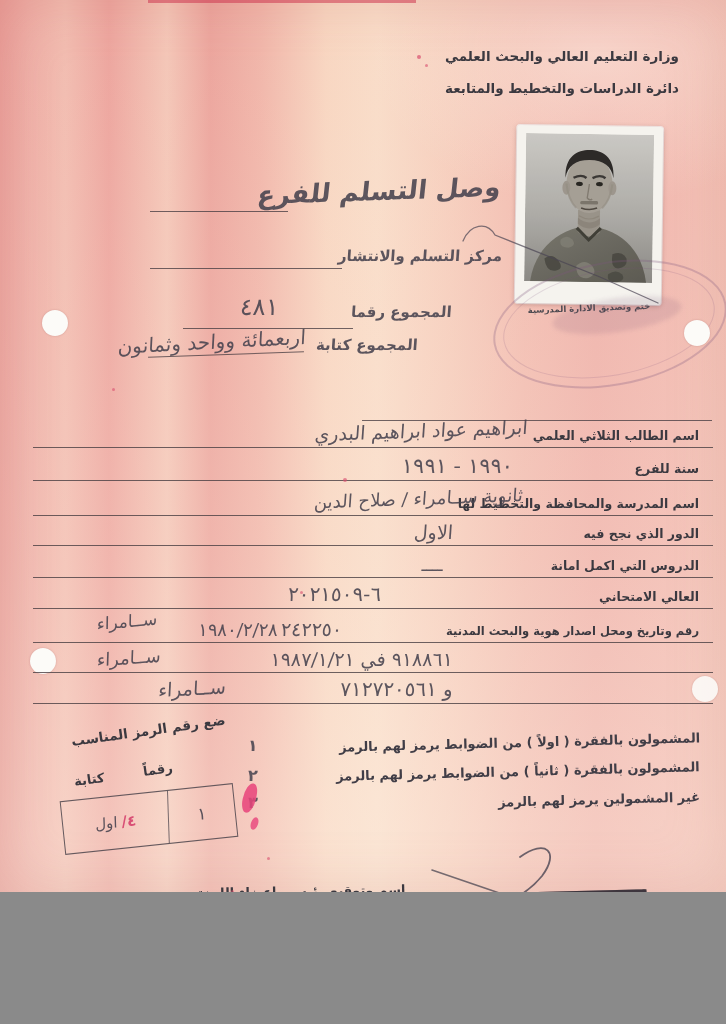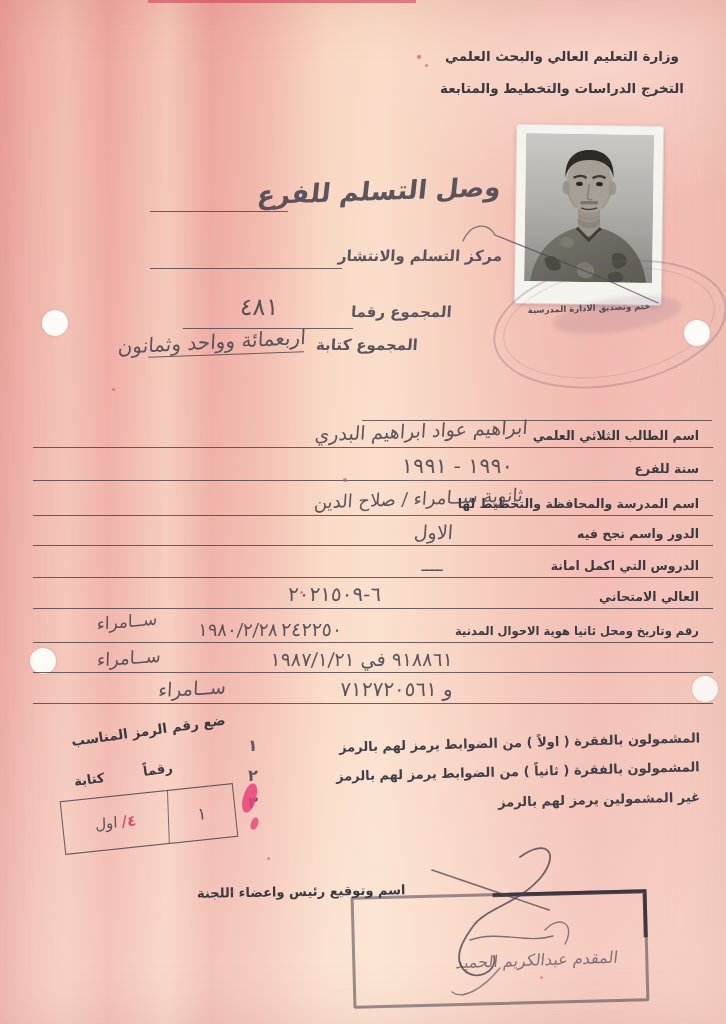--- a/index.html
+++ b/index.html
@@ -1,17 +1,17 @@
 <!DOCTYPE html>
 <html lang="ar"><head>
 <meta charset="utf-8">
 <style>
   html,body{margin:0;padding:0;background:#8a8a8a;}
   .paper{
-    position:relative; width:726px; height:1024px; margin:0 auto; overflow:hidden;
+    position:relative; width:726px; height:892px; margin:0 auto; overflow:hidden;
     font-family:"DejaVu Sans",sans-serif; direction:rtl;
     background:
       radial-gradient(ellipse 320px 220px at 82% 6%, rgba(255,242,230,.55), rgba(255,242,230,0) 70%),
       linear-gradient(180deg, rgba(255,236,222,0) 0%, rgba(255,240,228,.22) 62%, rgba(255,245,233,.42) 100%),
       linear-gradient(90deg,#eb9f9a 0%,#efaea6 4%,#f2bcb0 9%,#eda59e 15%,#f4c6b7 23%,#eca59d 29%,#f1b6aa 36%,#f8d6c1 45%,#f9dcc8 52%,#f6cdbc 62%,#f2bcb0 72%,#efb1a9 82%,#f1b7ae 92%,#f3c0b4 100%);
     box-shadow:inset 0 0 60px rgba(190,105,95,.22);
   }
   .abs{position:absolute;}
   .pr{color:#3b3940;font-weight:700;}
   .hw{color:#47434f;opacity:.88;transform:skewX(-4deg);}
@@ -42,21 +42,21 @@
 </style>
 </head>
 <body>
 
 <div class="paper">
 
   <div class="abs" style="left:148px;top:0;width:268px;height:2.5px;background:rgba(205,55,80,.55);"></div>
 
   <div class="abs" style="top:48px;right:14px;width:300px;text-align:center;">
     <div class="pr" style="font-size:13.5px;">وزارة التعليم العالي والبحث العلمي</div>
-    <div class="pr" style="font-size:13.5px;margin-top:16px;">التخرج الدراسات والتخطيط والمتابعة</div>
+    <div class="pr" style="font-size:13.5px;margin-top:16px;">دائرة الدراسات والتخطيط والمتابعة</div>
   </div>
 
   <div class="abs photo-frame">
     <svg viewBox="0 0 128 148" width="128" height="148">
       <defs>
         <linearGradient id="bgph" x1="0" y1="0" x2="0" y2="1">
           <stop offset="0" stop-color="#d2d0cb"></stop>
             <stop offset=".55" stop-color="#b3b1ac"></stop>
             <stop offset="1" stop-color="#8f8d88"></stop>
         </linearGradient>
@@ -125,33 +125,33 @@
   </div>
   <div class="abs row" style="top:447px;height:33px;">
     <span class="lbl pr">سنة للفرع</span>
     <span class="val hw" style="left:250px;width:230px;font-size:21px;">١٩٩٠ - ١٩٩١</span>
   </div>
   <div class="abs row" style="top:480px;height:35px;">
     <span class="lbl pr">اسم المدرسة والمحافظة والتخطيط لها</span>
     <span class="val hw" style="left:40px;width:450px;font-size:18px;transform:rotate(-2deg) skewX(-6deg);">ثانوية ســامراء / صلاح الدين</span>
   </div>
   <div class="abs row" style="top:515px;height:30px;">
-    <span class="lbl pr">الدور واسم نجح فيه</span>
+    <span class="lbl pr">الدور الذي نجح فيه</span>
     <span class="val hw" style="left:300px;width:120px;font-size:19px;">الاول</span>
   </div>
   <div class="abs row" style="top:545px;height:32px;">
     <span class="lbl pr">الدروس التي اكمل امانة</span>
     <span class="val hw" style="left:330px;width:80px;font-size:18px;">ــــ</span>
   </div>
   <div class="abs row" style="top:577px;height:31px;">
     <span class="lbl pr">العالي الامتحاني</span>
     <span class="val hw" dir="ltr" style="left:255px;width:230px;font-size:20px;letter-spacing:4px;">٦-٢٠٢١٥٠٩</span>
   </div>
   <div class="abs row" style="top:608px;height:34px;">
-    <span class="lbl pr small">رقم وتاريخ ومحل ثانيا هوية الاحوال المدنية</span>
+    <span class="lbl pr small">رقم وتاريخ ومحل اصدار هوية والبحث المدنية</span>
     <span class="val hw" dir="ltr" style="left:248px;width:100px;font-size:19px;letter-spacing:2px;">٢٤٢٢٥٠</span>
     <span class="val hw" style="left:135px;width:110px;font-size:18px;">١٩٨٠/٢/٢٨</span>
     <span class="val hw" style="left:0px;width:125px;font-size:17px;transform:rotate(-5deg) translateY(-6px) skewX(-6deg);">ســامراء</span>
   </div>
   <div class="abs row" style="top:642px;height:30px;">
     <span class="val hw" style="left:130px;width:290px;font-size:19px;">٩١٨٨٦١ في ١٩٨٧/١/٢١</span>
     <span class="val hw" style="left:8px;width:120px;font-size:18px;transform:rotate(-4deg) skewX(-6deg);">ســامراء</span>
   </div>
   <div class="abs row" style="top:672px;height:31px;">
     <span class="val hw" style="left:235px;width:185px;font-size:20px;letter-spacing:2px;">و ٧١٢٧٢٠٥٦١</span>

